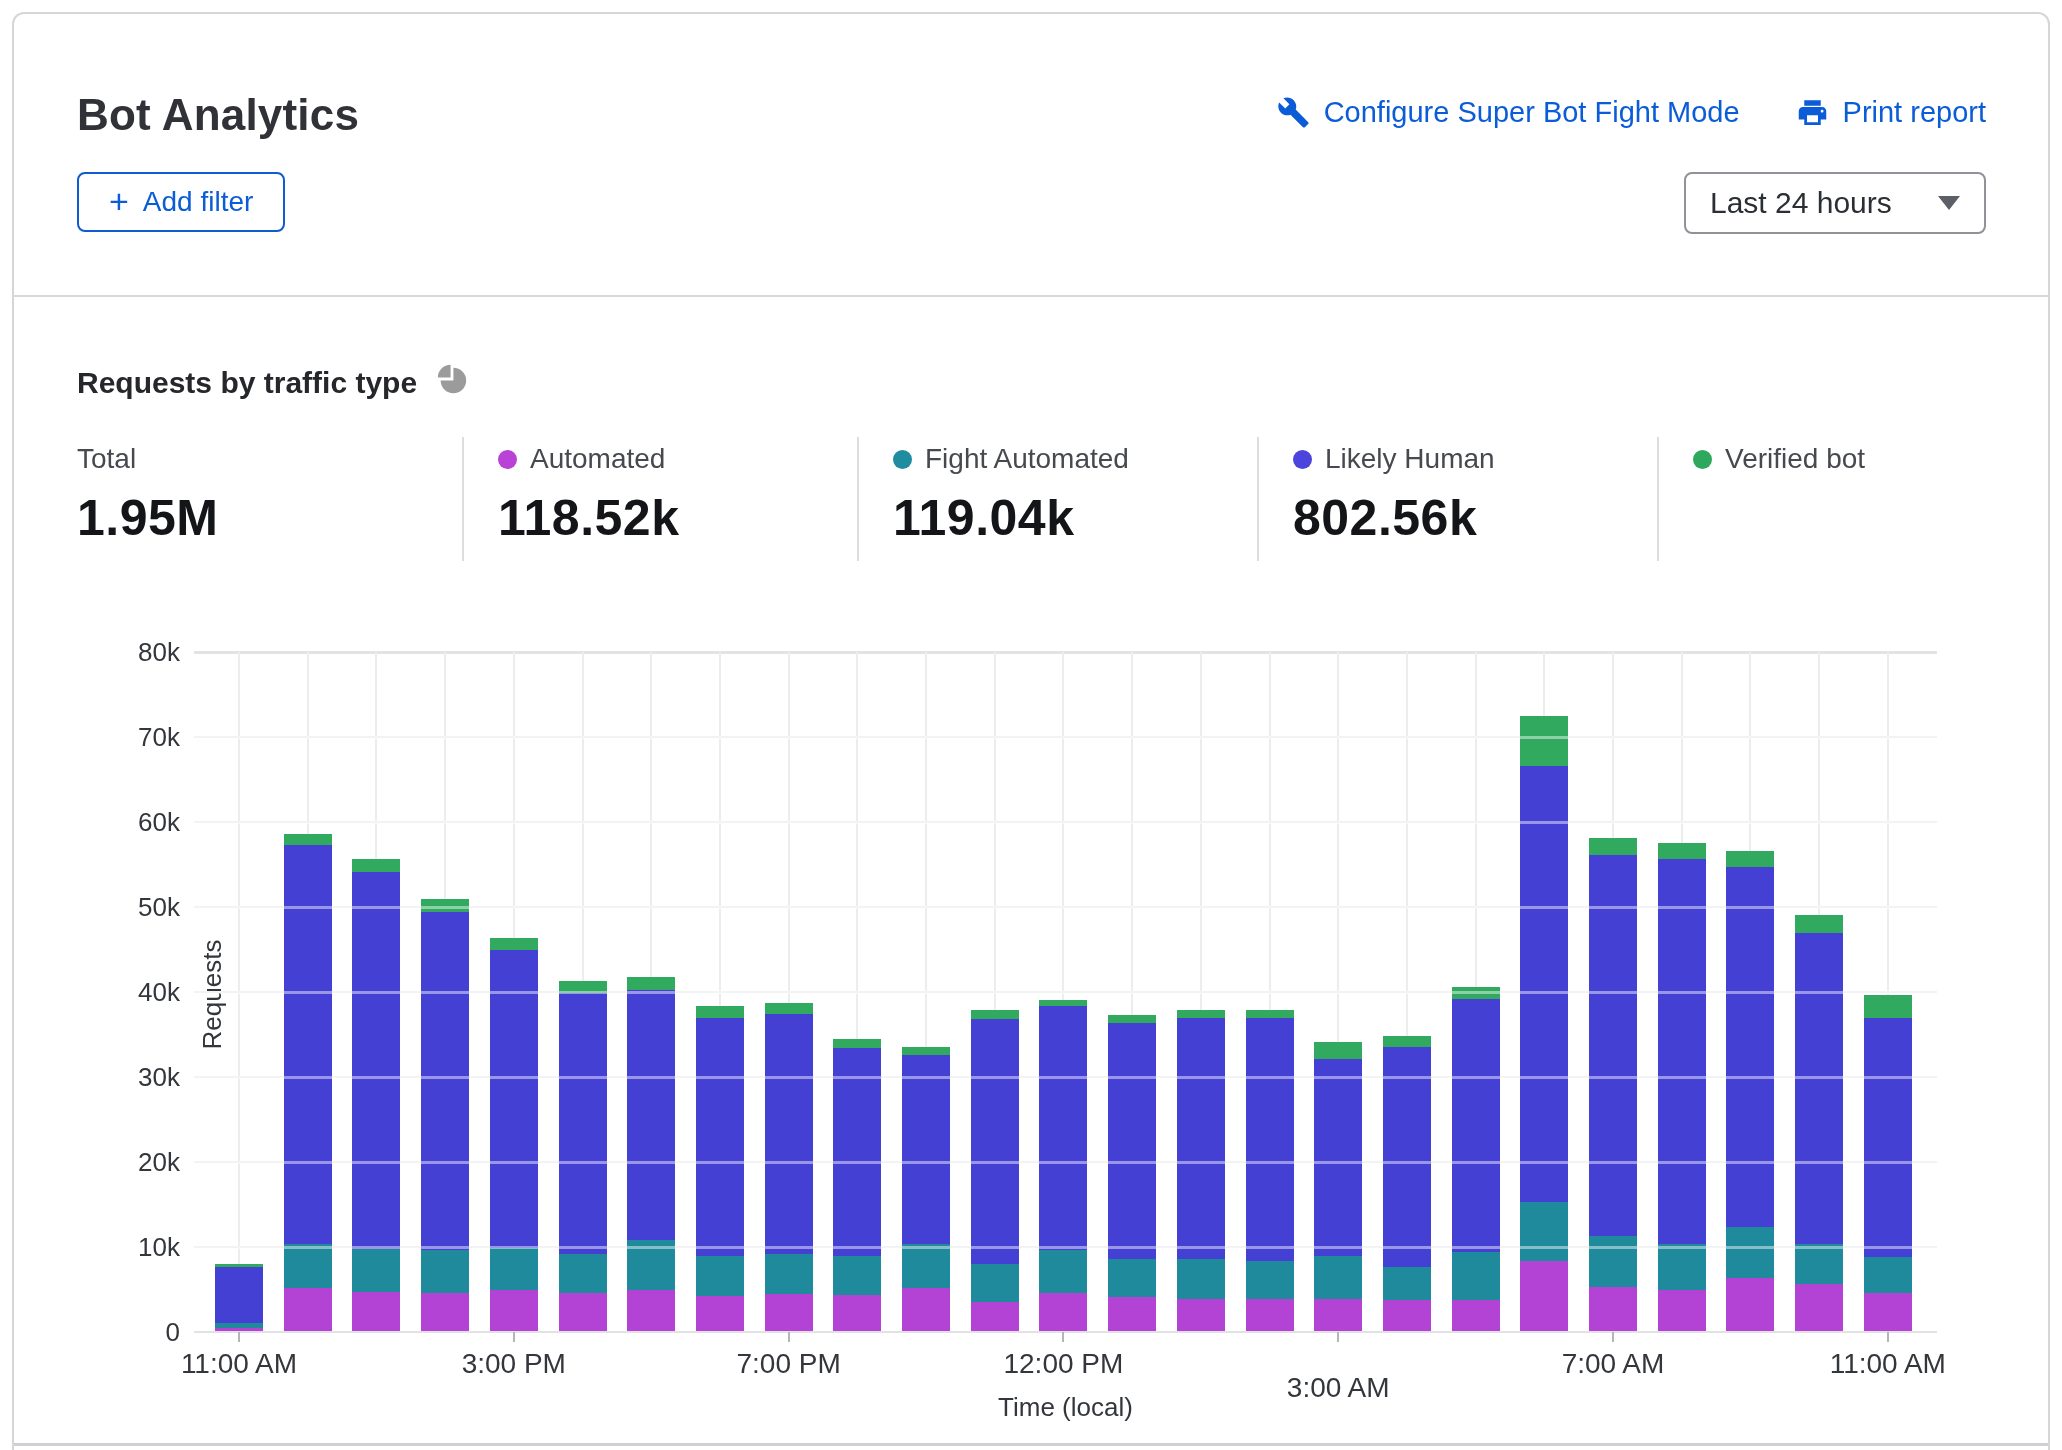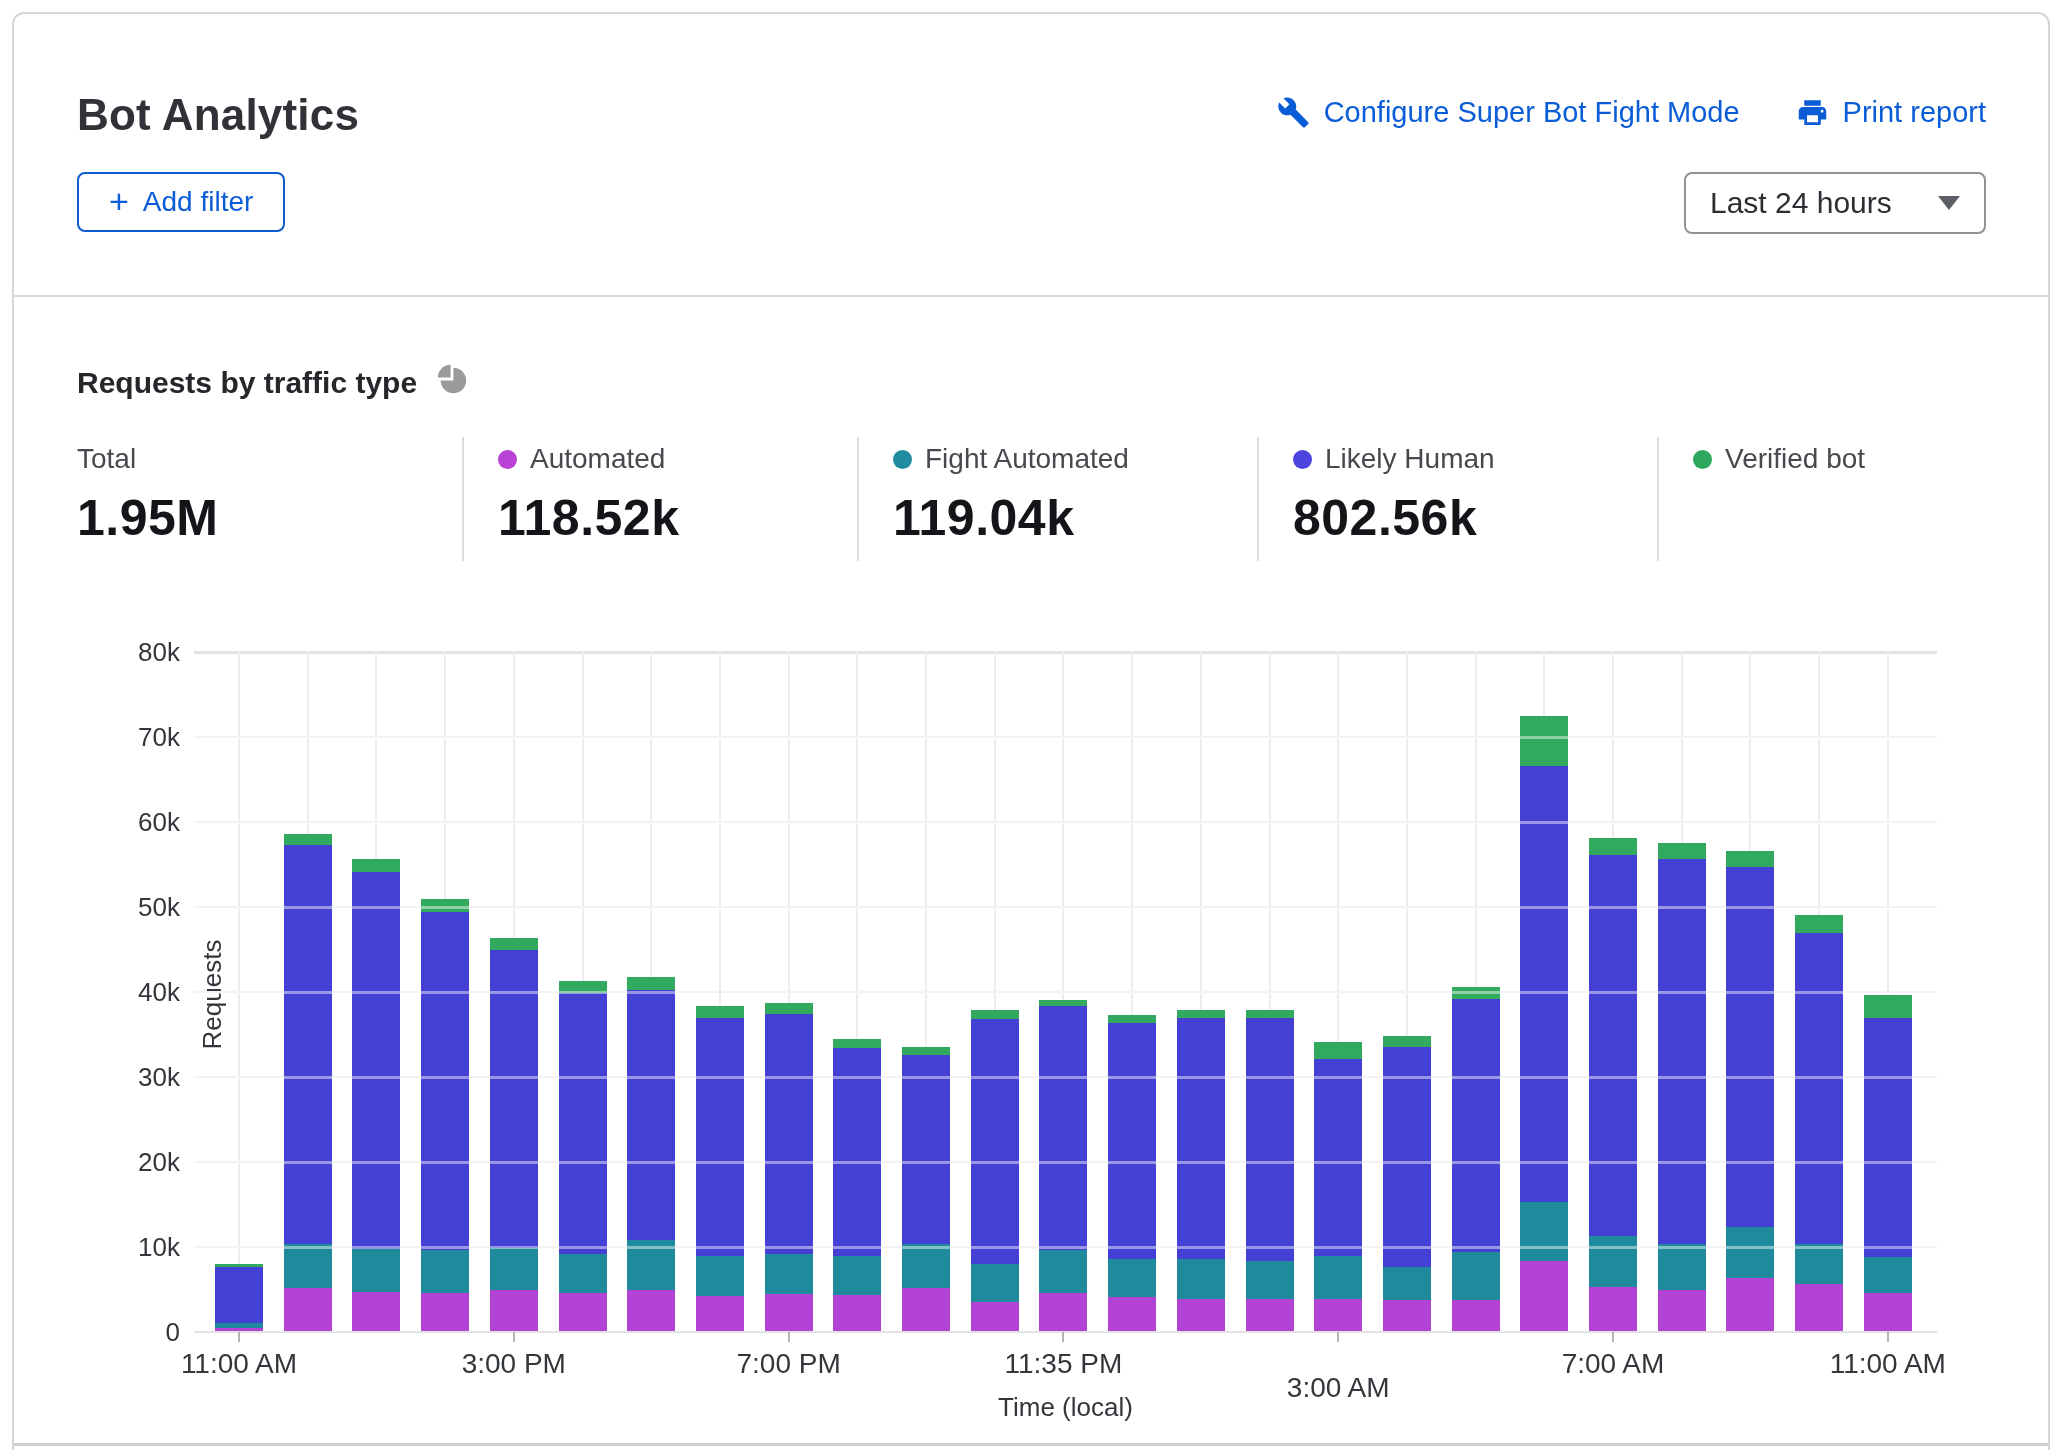--- a/index.html
+++ b/index.html
@@ -350,21 +350,21 @@
         </div>
       <div class="baseline"></div>
       <div id="xticks">
           <div class="xtick" style="left: 44px;"></div>
           <div class="xlab" style="left: 45px;">11:00 AM</div>
           <div class="xtick" style="left: 318.8px;"></div>
           <div class="xlab" style="left: 319.8px;">3:00 PM</div>
           <div class="xtick" style="left: 593.6px;"></div>
           <div class="xlab" style="left: 594.6px;">7:00 PM</div>
           <div class="xtick" style="left: 868.4px;"></div>
-          <div class="xlab" style="left: 869.4px;">11:35 PM</div>
+          <div class="xlab" style="left: 869.4px;">12:00 PM</div>
           <div class="xtick" style="left: 1143.2px;"></div>
           <div class="xlab" style="left: 1144.2px; margin-top: 24px;">3:00 AM</div>
           <div class="xtick" style="left: 1418px;"></div>
           <div class="xlab" style="left: 1419px;">7:00 AM</div>
           <div class="xtick" style="left: 1692.8px;"></div>
           <div class="xlab" style="left: 1693.8px;">11:00 AM</div>
         </div>
       <div class="x-title">Time (local)</div>
     </div>
 

